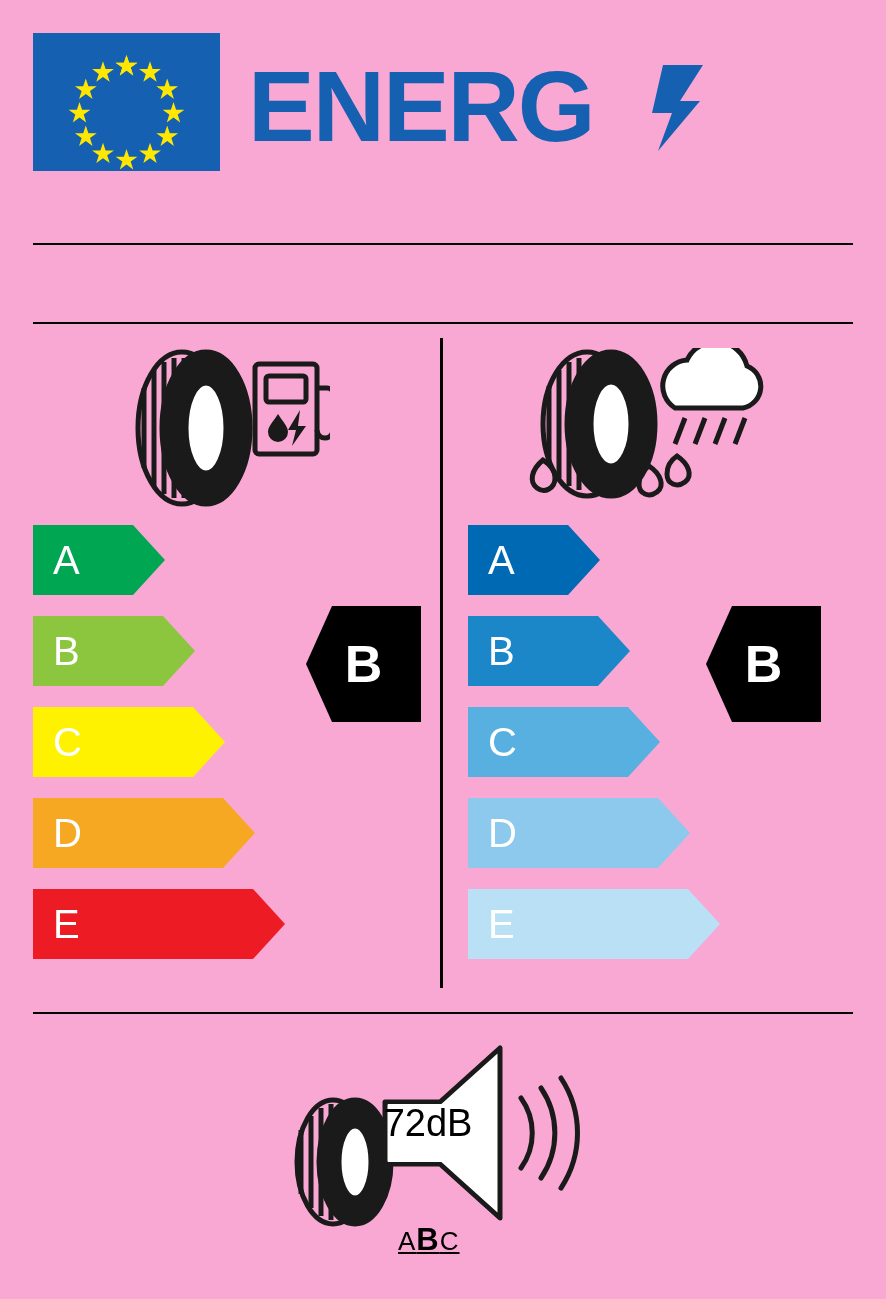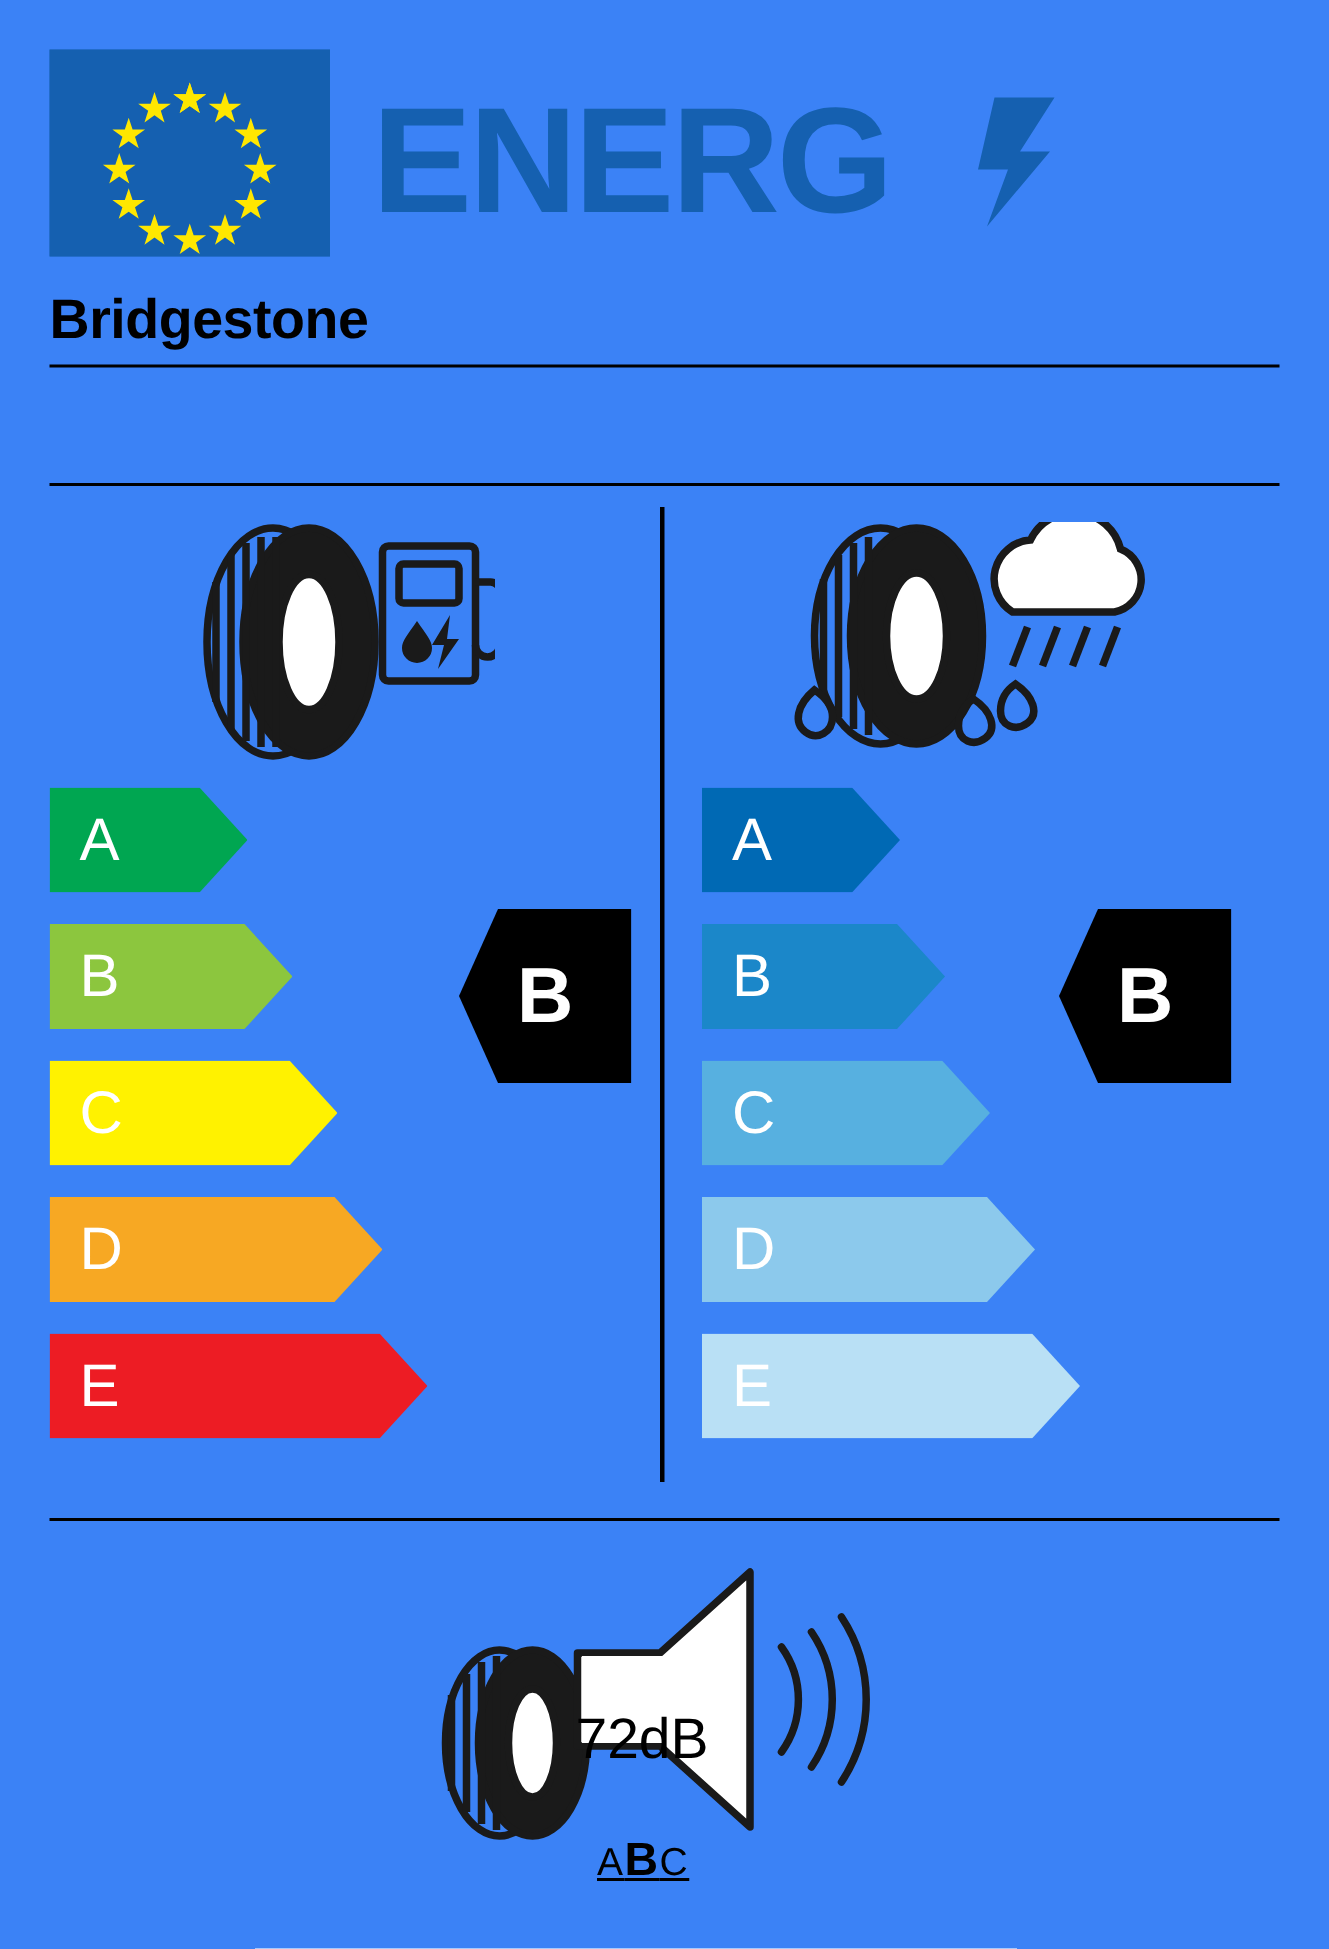--- a/index.html
+++ b/index.html
@@ -8,21 +8,21 @@
     background: #ffffff;
   }
   body {
     font-family: "Liberation Sans", sans-serif;
     -webkit-font-smoothing: antialiased;
   }
   .label {
     position: relative;
     width: 886px;
     height: 1299px;
-    background: #3b82f6;
+    background: #f9a8d4;
     overflow: hidden;
   }
 
   
   .header {
     position: absolute;
     left: 33px;
     top: 33px;
     width: 820px;
     height: 138px;
@@ -114,21 +114,21 @@
     font-weight: bold;
     clip-path: polygon(0 50%, 26px 0, 100% 0, 100% 100%, 26px 100%);
   }
   .marker-fuel { left: 306px; top: 606px; }
   .marker-wet  { left: 706px; top: 606px; }
 
   
   .noise-db {
     position: absolute;
     left: 368px;
-    top: 1139px;
+    top: 1102px;
     width: 120px;
     text-align: center;
     font-size: 38px;
     color: #000;
   }
   .noise-class {
     position: absolute;
     left: 398px;
     top: 1222px;
     font-size: 26px;
@@ -175,21 +175,20 @@
     </div>
 
     <div class="energ-word">
       <svg width="470" height="96" viewBox="0 0 470 96">
         <text x="0" y="82" font-family="Liberation Sans, sans-serif" font-size="100" font-weight="bold" fill="#1560b0" letter-spacing="-2">ENERG</text>
         <polygon points="415,6 455,6 432,42 452,42 410,92 424,54 404,54" fill="#1560b0"></polygon>
       </svg>
     </div>
   </div>
 
-  <div class="brand">Bridgestone</div>
   <div class="rule rule-brand"></div>
   <div class="rule rule-top"></div>
   <div class="rule divider-v"></div>
   <div class="rule rule-bottom"></div>
 
   <div class="pictogram pic-fuel">
     <svg width="210" height="160" viewBox="0 0 210 160">
       <g fill="none" stroke="#1a1a1a" stroke-width="5">
         <ellipse cx="62" cy="80" rx="44" ry="76"></ellipse>
         <ellipse cx="86" cy="80" rx="44" ry="76" fill="#1a1a1a"></ellipse>

